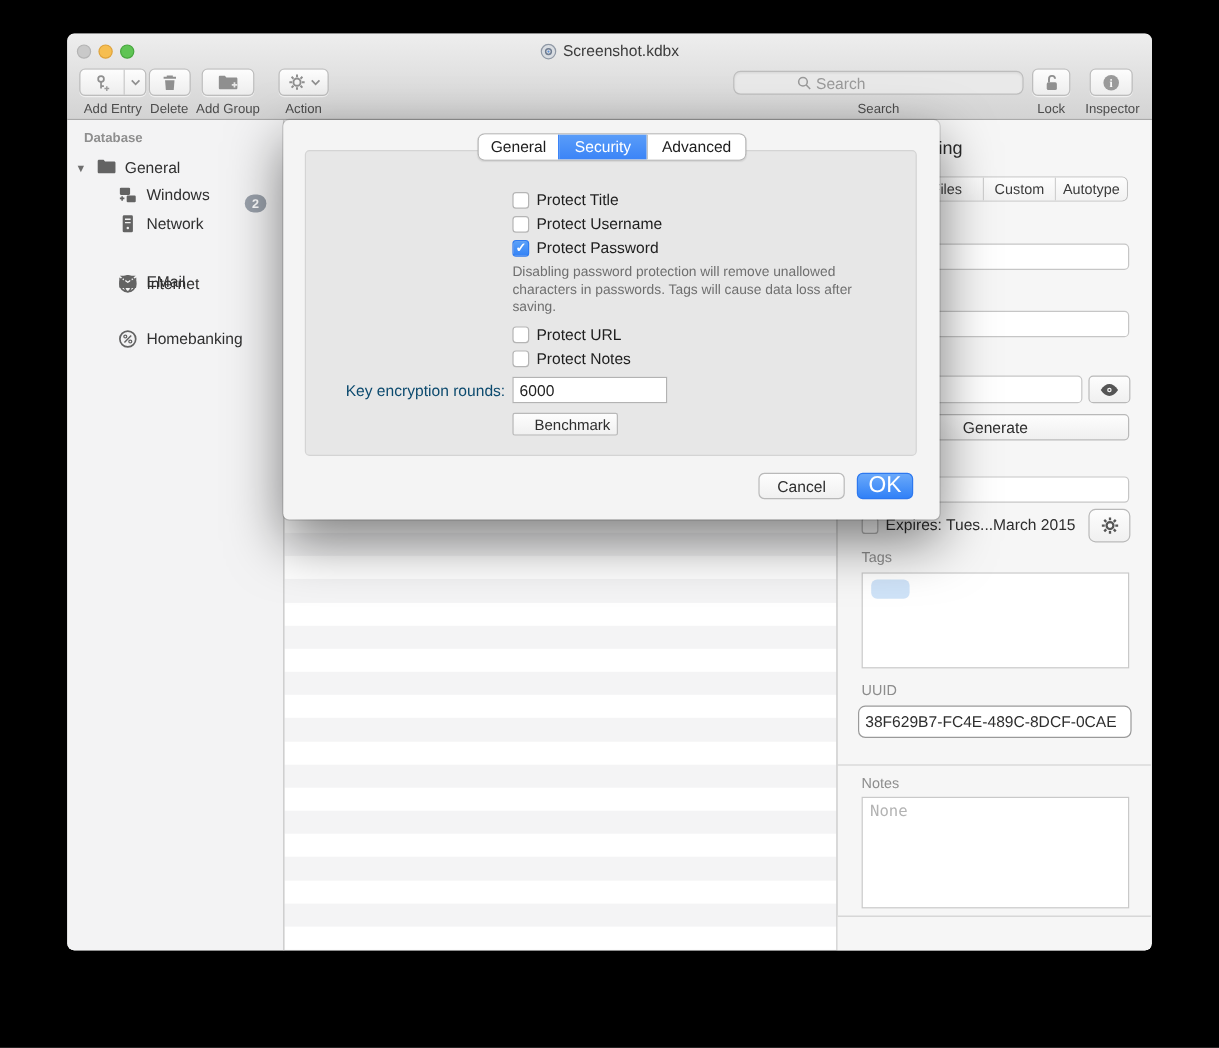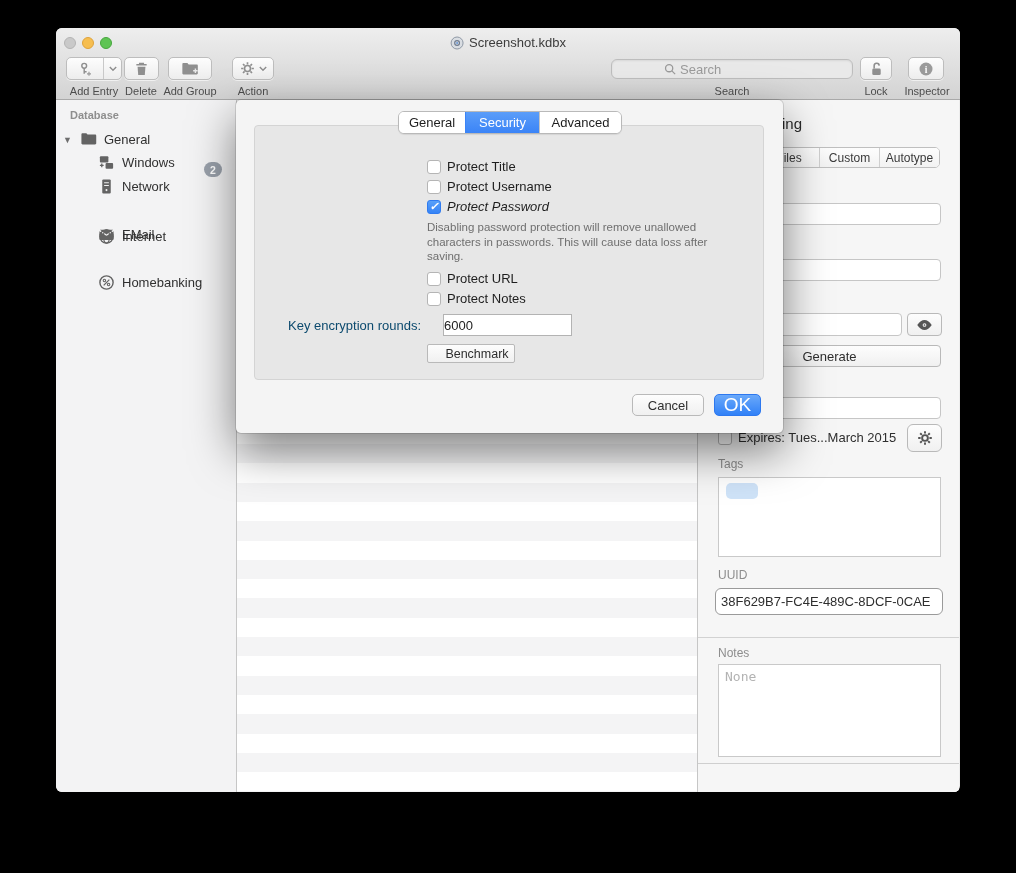--- a/index.html
+++ b/index.html
@@ -99,22 +99,22 @@
   .cb-row { position:absolute; left:191px; display:flex; align-items:center; gap:6px;
     font-size:13px; color:#1e1e1e; white-space:nowrap; }
   .cb { width:14px; height:14px; border-radius:3px; background:#fff; border:1px solid #b5b5b5;
     position:relative; flex:none; }
   .cb.checked { background:linear-gradient(#59a0f9,#3583f6); border-color:#2f7bf0; }
   .cb.checked::after { content:"✓"; position:absolute; left:1.5px; top:-1px;
     color:#fff; font-size:11px; font-weight:bold; }
   .dlg-help { position:absolute; left:191px; top:120px; width:318px;
     font-size:11.5px; line-height:14.5px; color:#6f6f6f; }
   .kr-label { position:absolute; right:362px; top:218px; font-size:13px; color:#0c4a6e; white-space:nowrap; }
-  .kr-field { position:absolute; left:207px; top:214px; width:129px; height:22px;
-    background:#fff; border:1px solid #b3b3b3; font-size:13px; padding:0 0; outline:none; color:#222; }
+  .kr-field { position:absolute; left:191px; top:214px; width:129px; height:22px;
+    background:#fff; border:1px solid #b3b3b3; font-size:13px; padding:0 5px; outline:none; color:#222; }
   .bench-btn { position:absolute; left:191px; top:244px; width:88px; height:19px;
     border-radius:2px; font-size:12.5px;padding-left:12px; }
   .dlg-cancel { position:absolute; left:396px; top:294px; width:72px; height:22px; border-radius:5px; }
   .dlg-ok { position:absolute; left:478px; top:294px; width:47px; height:22px; border-radius:5px;
     background:linear-gradient(#6aa9fa,#3181f7); border:1px solid #2d78ef; color:#fff; font-size:19px;
     display:flex; align-items:center; justify-content:center; }
 
   svg { display:block; }
 </style>
 </head>
@@ -371,26 +371,26 @@
     </div>
 
     <div class="cb-row" style="top:59px;">
       <span class="cb"></span>
       <span>Protect Title</span>
     </div>
     <div class="cb-row" style="top:79px;">
       <span class="cb"></span>
       <span>Protect Username</span>
     </div>
-    <div class="cb-row" style="top:99px;font-style:italic;">
+    <div class="cb-row" style="top:99px;">
       <span class="cb checked"></span>
       <span>Protect Password</span>
     </div>
 
-    <div class="dlg-help">Disabling password protection will remove unallowed characters in passwords. This will cause data loss after saving.</div>
+    <div class="dlg-help">Disabling password protection will remove unallowed characters in passwords. Tags will cause data loss after saving.</div>
 
     <div class="cb-row" style="top:171px;">
       <span class="cb"></span>
       <span>Protect URL</span>
     </div>
     <div class="cb-row" style="top:191px;">
       <span class="cb"></span>
       <span>Protect Notes</span>
     </div>
 

